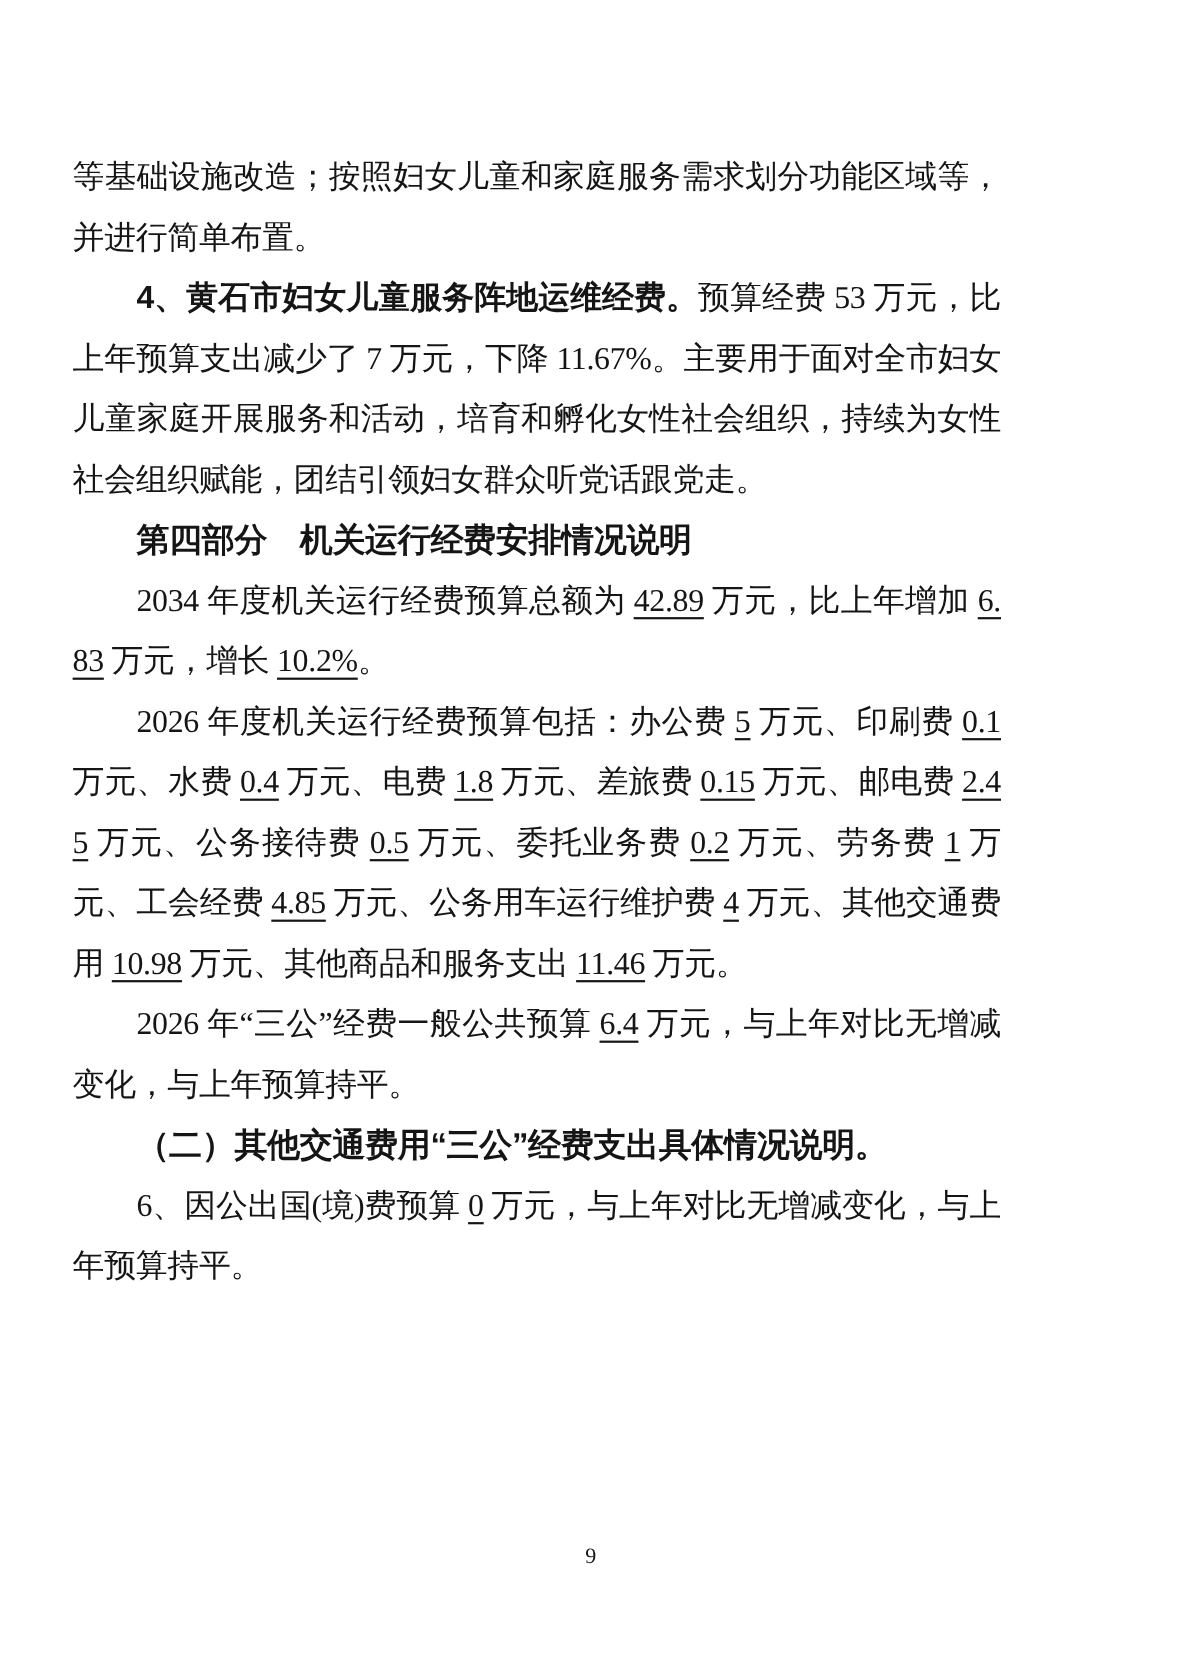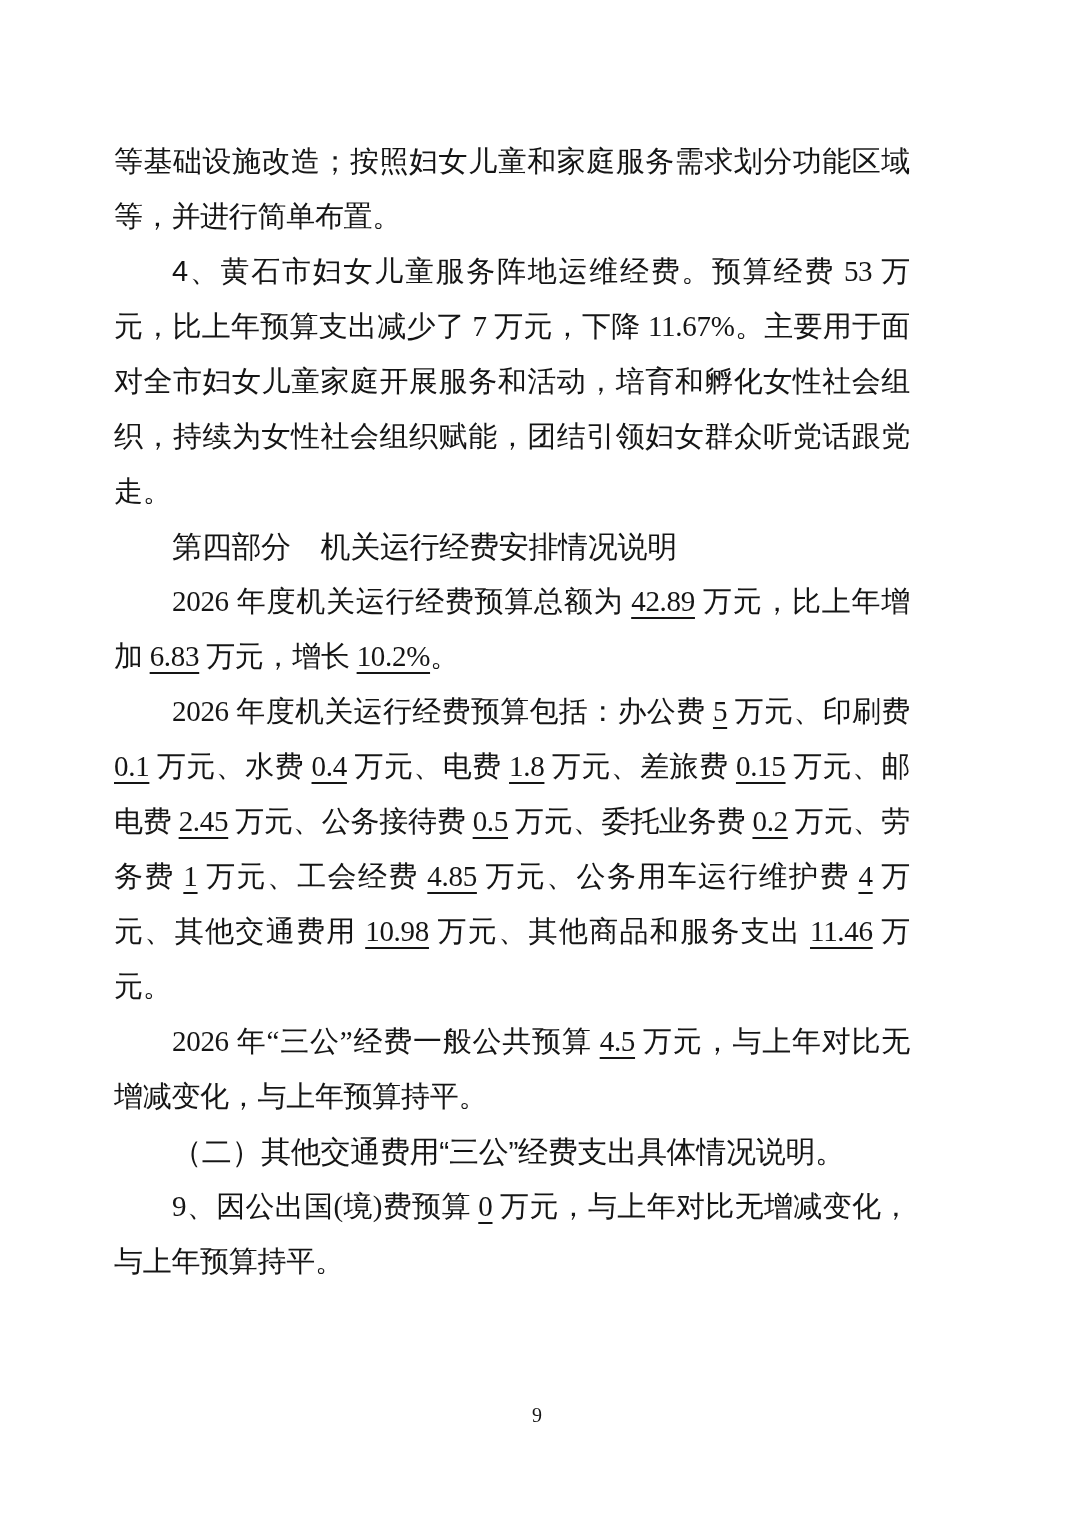--- a/index.html
+++ b/index.html
@@ -11,21 +11,21 @@
     width: 1074px;
     height: 1520px;
     position: relative;
     font-family: "Liberation Serif", serif;
     color: #151515;
   }
   .page {
     position: absolute;
     inset: 0;
     box-sizing: border-box;
-    padding: 134px 164px 0 114px;
+    padding: 134px 164px 0 66px;
     background: #ffffff;
   }
   .para {
     margin: 0;
     font-size: 29px;
     line-height: 55px;
     text-align: justify;
     text-justify: inter-character;
     letter-spacing: -0.3px;
     word-break: break-all;
@@ -34,21 +34,21 @@
     text-indent: 58px;
   }
   .para.heading,
   .para.subheading {
     font-family: "Liberation Sans", sans-serif;
     font-weight: 700;
     font-size: 30px;
   }
   .run-bold {
     font-family: "Liberation Sans", sans-serif;
-    font-weight: 400;
+    font-weight: 700;
   }
   .run-underline {
     text-decoration: underline;
     text-underline-offset: 6px;
     text-decoration-thickness: 1.5px;
   }
   .page-number {
     position: absolute;
     left: 0;
     right: 0;
@@ -61,20 +61,20 @@
   }
 </style>
 </head>
 <body>
 
 <div class="page">
   <div id="doc-body">
       <p class="para body"><span>等基础设施改造；按照妇女儿童和家庭服务需求划分功能区域等，并进行简单布置。</span></p>
       <p class="para body indent"><span class="run-bold">4、黄石市妇女儿童服务阵地运维经费。</span><span>预算经费 53 万元，比上年预算支出减少了 7 万元，下降 11.67%。主要用于面对全市妇女儿童家庭开展服务和活动，培育和孵化女性社会组织，持续为女性社会组织赋能，团结引领妇女群众听党话跟党走。</span></p>
       <p class="para heading indent"><span class="run-bold">第四部分　机关运行经费安排情况说明</span></p>
-      <p class="para body indent"><span>2026 年度机关运行经费预算总额为 </span><span class="run-underline">42.89</span><span> 万元，比上年增加 </span><span class="run-underline">6.83</span><span> 万元，增长 </span><span class="run-underline">10.2%</span><span>。</span></p>
+      <p class="para body indent"><span>2034 年度机关运行经费预算总额为 </span><span class="run-underline">42.89</span><span> 万元，比上年增加 </span><span class="run-underline">6.83</span><span> 万元，增长 </span><span class="run-underline">10.2%</span><span>。</span></p>
       <p class="para body indent"><span>2026 年度机关运行经费预算包括：办公费 </span><span class="run-underline">5</span><span> 万元、印刷费 </span><span class="run-underline"> 0.1</span><span> 万元、水费 </span><span class="run-underline"> 0.4</span><span> 万元、电费 </span><span class="run-underline"> 1.8</span><span> 万元、差旅费 </span><span class="run-underline">0.15</span><span> 万元、邮电费 </span><span class="run-underline">2.45</span><span> 万元、公务接待费 </span><span class="run-underline">0.5</span><span> 万元、委托业务费 </span><span class="run-underline">0.2</span><span> 万元、劳务费 </span><span class="run-underline">1</span><span> 万元、工会经费 </span><span class="run-underline">4.85</span><span> 万元、公务用车运行维护费 </span><span class="run-underline"> 4</span><span> 万元、其他交通费用 </span><span class="run-underline">10.98</span><span> 万元、其他商品和服务支出 </span><span class="run-underline">11.46</span><span> 万元。</span></p>
-      <p class="para body indent"><span>2026 年“三公”经费一般公共预算 </span><span class="run-underline">4.5</span><span> 万元，与上年对比无增减变化，与上年预算持平。</span></p>
+      <p class="para body indent"><span>2026 年“三公”经费一般公共预算 </span><span class="run-underline">6.4</span><span> 万元，与上年对比无增减变化，与上年预算持平。</span></p>
       <p class="para subheading indent"><span class="run-bold">（二）其他交通费用“三公”经费支出具体情况说明。</span></p>
-      <p class="para body indent"><span>9、因公出国(境)费预算 </span><span class="run-underline">0</span><span> 万元，与上年对比无增减变化，与上年预算持平。</span></p>
+      <p class="para body indent"><span>6、因公出国(境)费预算 </span><span class="run-underline">0</span><span> 万元，与上年对比无增减变化，与上年预算持平。</span></p>
     </div>
   <div class="page-number">9</div>
 </div>
 
 </body></html>

